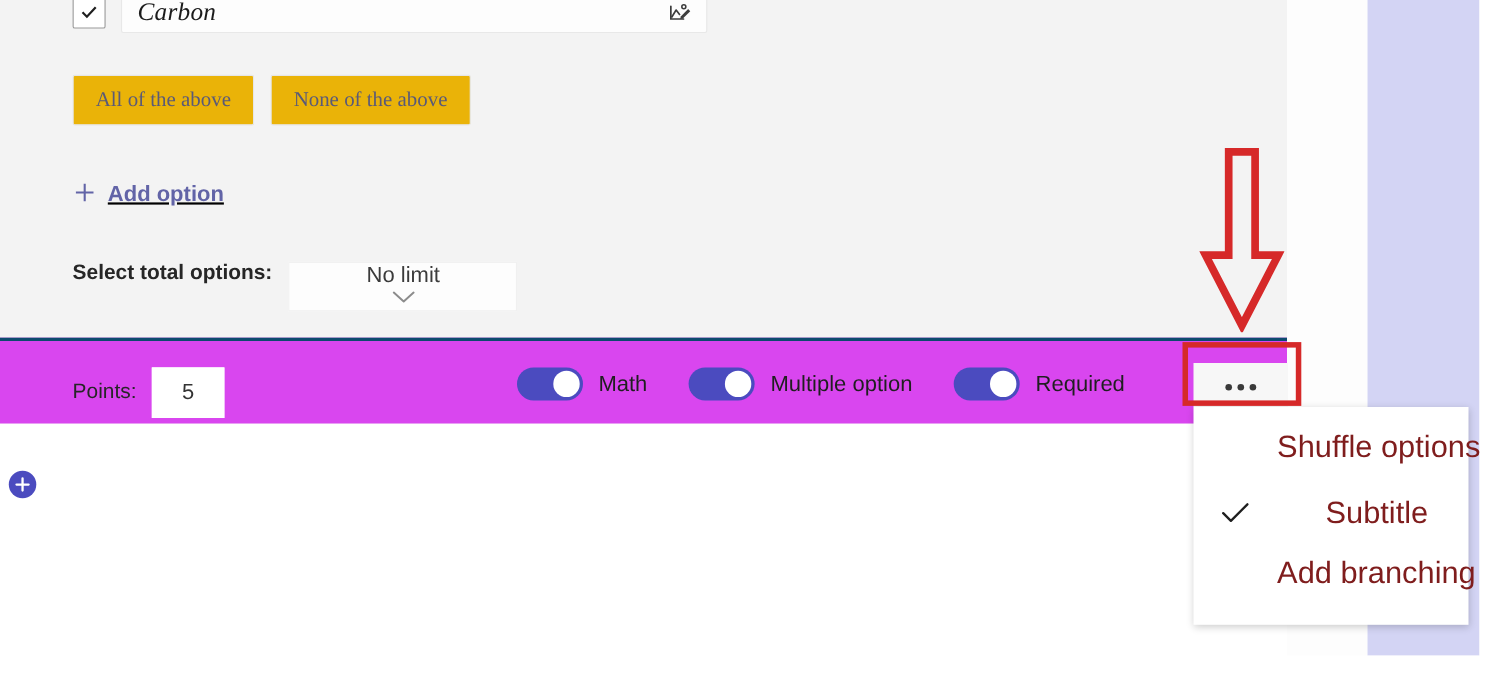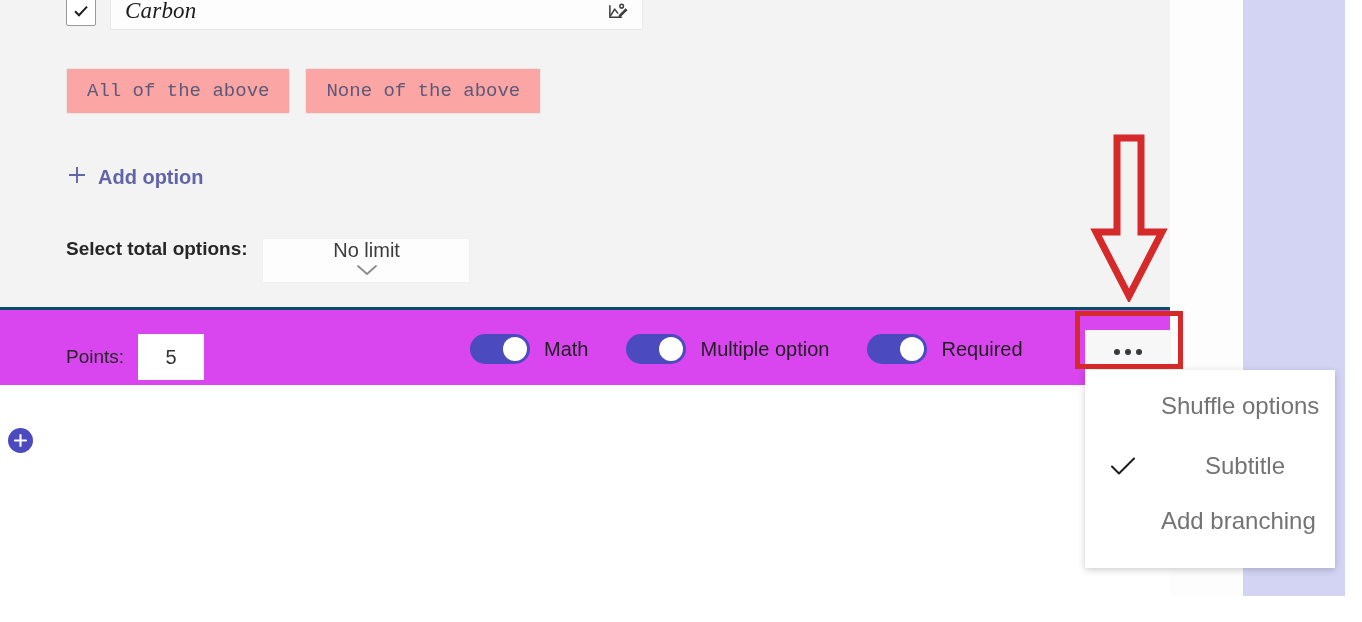--- a/index.html
+++ b/index.html
@@ -137,41 +137,42 @@
   .preset-row {
     position: absolute;
     left: 66px;
     top: 68px;
     display: flex;
     gap: 15px;
   }
   .preset-btn {
     height: 46px;
     padding: 0 20px;
-    background: #fca5a5;
+    background: #eab308;
     border: 1px solid #e6e6e6;
     border-radius: 2px;
     color: #5a5a78;
     font-size: 19px;
     display: flex;
     align-items: center;
     cursor: pointer;
     box-sizing: border-box;
-    font-family: Liberation Mono, monospace;
+    font-family: Liberation Serif, serif;
   }
 
   
   .add-option {
     position: absolute;
     left: 66px;
     top: 164px;
     display: flex;
     align-items: center;
     gap: 10px;
     cursor: pointer;
+    text-decoration: underline;
   }
   .add-option .plus {
     font-size: 26px;
     color: #6264a7;
     line-height: 1;
     font-weight: 400;
   }
   .add-option .label {
     font-size: 20px;
     font-weight: bold;
@@ -339,22 +340,22 @@
     box-sizing: border-box;
   }
   .menu-item .check-slot {
     width: 76px;
     display: flex;
     align-items: center;
     justify-content: center;
     flex: none;
   }
   .menu-item .mlabel {
-    font-size: 24px;
-    color: #737373;
+    font-size: 28px;
+    color: #7f1d1d;
     white-space: nowrap;
   }
 
   
   #add-new-question {
     position: absolute;
     left: 8px;
     top: 428px;
     display: flex;
     align-items: center;

